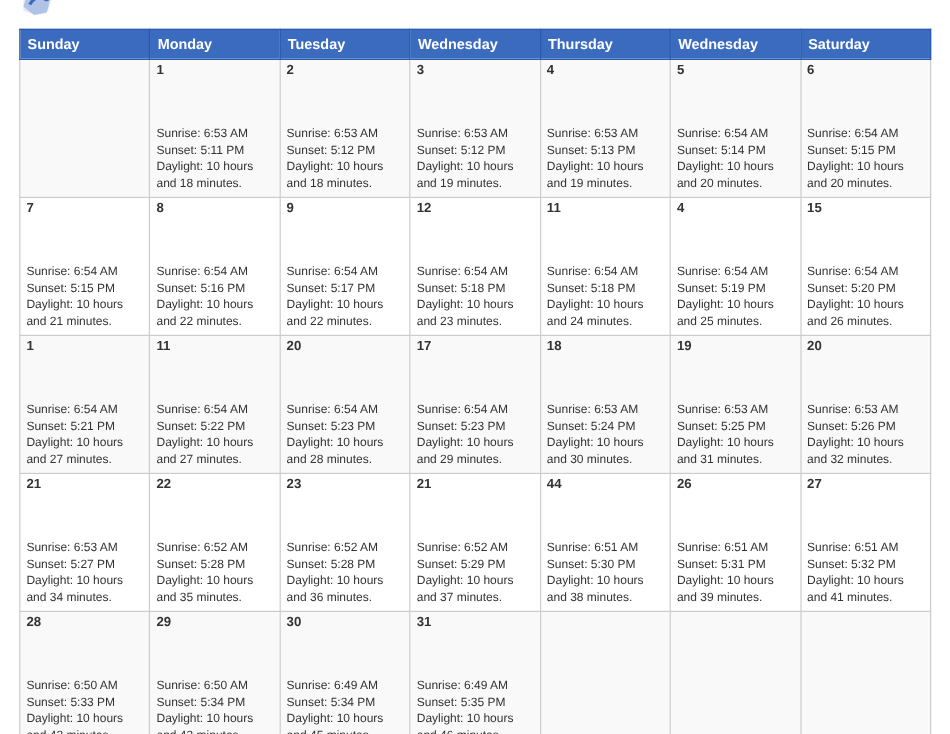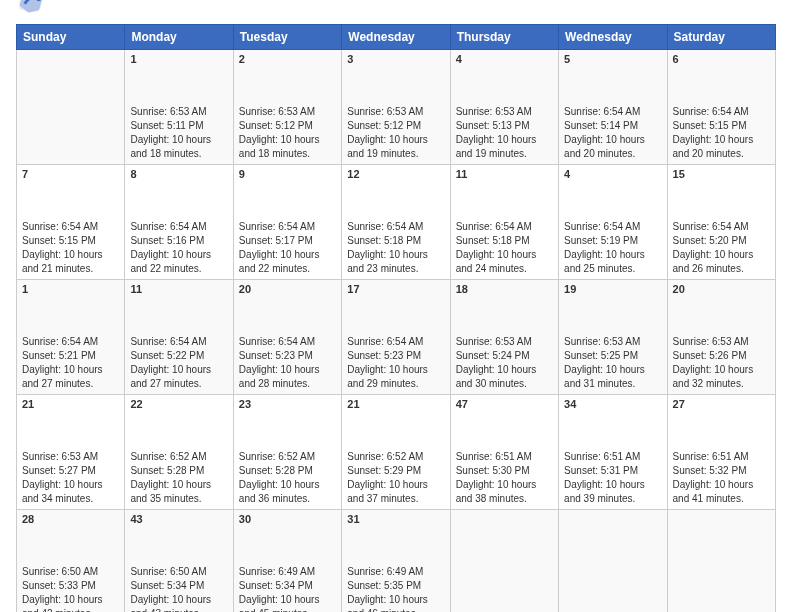--- a/index.html
+++ b/index.html
@@ -231,39 +231,39 @@
           </td>
           <td>
             <span class="day-number">23</span>
             <div class="day-detail">Sunrise: 6:52 AM<br>Sunset: 5:28 PM<br>Daylight: 10 hours and 36 minutes.</div>
           </td>
           <td>
             <span class="day-number">21</span>
             <div class="day-detail">Sunrise: 6:52 AM<br>Sunset: 5:29 PM<br>Daylight: 10 hours and 37 minutes.</div>
           </td>
           <td>
-            <span class="day-number">47</span>
+            <span class="day-number">44</span>
             <div class="day-detail">Sunrise: 6:51 AM<br>Sunset: 5:30 PM<br>Daylight: 10 hours and 38 minutes.</div>
           </td>
           <td>
-            <span class="day-number">34</span>
+            <span class="day-number">26</span>
             <div class="day-detail">Sunrise: 6:51 AM<br>Sunset: 5:31 PM<br>Daylight: 10 hours and 39 minutes.</div>
           </td>
           <td>
             <span class="day-number">27</span>
             <div class="day-detail">Sunrise: 6:51 AM<br>Sunset: 5:32 PM<br>Daylight: 10 hours and 41 minutes.</div>
           </td>
         </tr>
         <tr>
           <td>
             <span class="day-number">28</span>
             <div class="day-detail">Sunrise: 6:50 AM<br>Sunset: 5:33 PM<br>Daylight: 10 hours and 42 minutes.</div>
           </td>
           <td>
-            <span class="day-number">43</span>
+            <span class="day-number">29</span>
             <div class="day-detail">Sunrise: 6:50 AM<br>Sunset: 5:34 PM<br>Daylight: 10 hours and 43 minutes.</div>
           </td>
           <td>
             <span class="day-number">30</span>
             <div class="day-detail">Sunrise: 6:49 AM<br>Sunset: 5:34 PM<br>Daylight: 10 hours and 45 minutes.</div>
           </td>
           <td>
             <span class="day-number">31</span>
             <div class="day-detail">Sunrise: 6:49 AM<br>Sunset: 5:35 PM<br>Daylight: 10 hours and 46 minutes.</div>
           </td>

